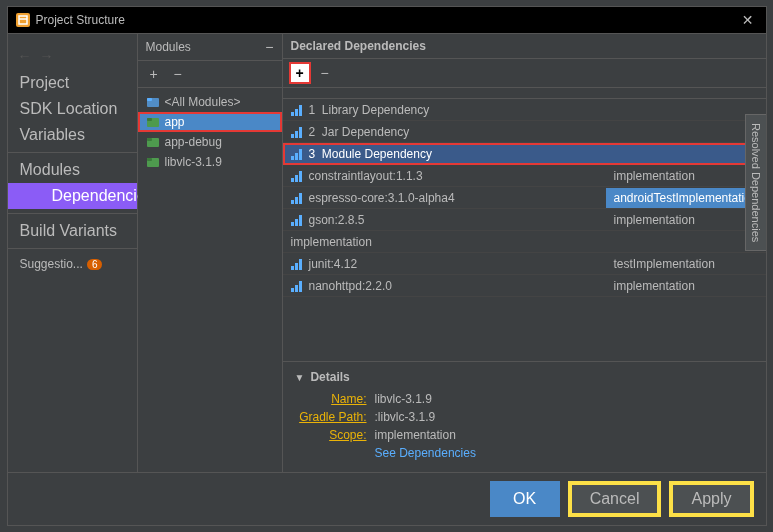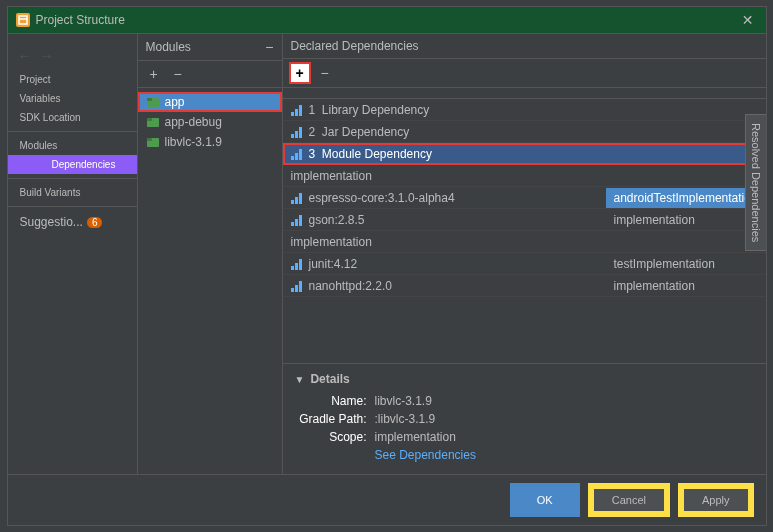--- a/index.html
+++ b/index.html
@@ -16,21 +16,21 @@
     .dialog {
       background: #3c3f41;
       border: 1px solid #555;
       width: 760px;
       height: 520px;
       display: flex;
       flex-direction: column;
       color: #bbb;
     }
     .titlebar {
-      background: #14532d;
+      background: #000000;
       border-bottom: 1px solid #555;
       display: flex;
       align-items: center;
       justify-content: space-between;
       padding: 5px 8px;
       color: #bbb;
     }
     .titlebar-left {
       display: flex;
       align-items: center;
@@ -74,21 +74,21 @@
       color: #bbb;
       font-size: 14px;
       cursor: pointer;
       padding: 0 2px;
     }
     .nav-arrow.disabled { color: #555; }
     .sidebar-item {
       padding: 4px 12px;
       cursor: pointer;
       color: #bbb;
-      font-size: 10px;
+      font-size: 16px;
     }
     .sidebar-item.active {
       background: #8b5cf6;
       color: #fff;
       padding-left: 44px;
     }
     .sidebar-divider {
       border: none;
       border-top: 1px solid #555;
       margin: 4px 0;
@@ -182,20 +182,21 @@
       flex-direction: column;
       background: #3c3f41;
     }
     .deps-header {
       display: flex;
       align-items: flex-start;
       justify-content: space-between;
       padding: 5px 8px;
       border-bottom: 1px solid #555;
       color: #bbb;
+      font-weight: bold;
     }
     .deps-toolbar {
       display: flex;
       align-items: center;
       padding: 3px 6px;
       gap: 4px;
       border-bottom: 1px solid #555;
     }
     .add-btn-highlighted {
       width: 22px;
@@ -286,23 +287,24 @@
       color: #bbb;
       font-size: 10px;
     }
     .details-row {
       display: flex;
       margin-bottom: 4px;
       font-size: 12px;
     }
     .details-label {
       width: 80px;
-      color: #ffffff;
+      color: #eab308;
       text-align: right;
       padding-right: 8px;
+      text-decoration: underline;
     }
     .details-value {
       color: #bbb;
     }
     .details-link {
       color: #5aafff;
       cursor: pointer;
     }
     
     .bottom-bar {
@@ -310,22 +312,22 @@
       align-items: center;
       justify-content: flex-end;
       padding: 8px 12px;
       gap: 8px;
       border-top: 1px solid #555;
       background: #3c3f41;
     }
     .dialog-btn {
       padding: 5px 18px;
       cursor: pointer;
-      font-size: 11px;
-      border: 6px solid #fde047;
+      font-size: 16px;
+      border: 4px solid #fde047;
       background: #4c5052;
       color: #bbb;
       min-width: 70px;
     }
     .dialog-btn.primary {
       background: #4a88c7;
       border-color: #4a88c7;
       color: #fff;
     }
     
@@ -365,24 +367,24 @@
 
     <div class="sidebar">
       <div class="sidebar-nav-arrows">
         <span class="nav-arrow disabled">←</span>
         <span class="nav-arrow disabled">→</span>
       </div>
       <div class="sidebar-item">
         <span>Project</span>
       </div>
       <div class="sidebar-item">
+        <span>SDK Location</span>
+      </div>
+      <div class="sidebar-item">
         <span>Variables</span>
-      </div>
-      <div class="sidebar-item">
-        <span>SDK Location</span>
       </div>
       <hr class="sidebar-divider">
       <div class="sidebar-item">
         <span>Modules</span>
       </div>
       <div class="sidebar-item active">
         <span>Dependencies</span>
       </div>
       <hr class="sidebar-divider">
       <div class="sidebar-item">
@@ -399,20 +401,29 @@
       <div class="panel-header">
         <span class="panel-header-title">Modules</span>
         <span class="panel-header-minus">−</span>
       </div>
       <div class="panel-toolbar">
         <button class="tool-btn">+</button>
         <button class="tool-btn">−</button>
       </div>
       <div class="module-list">
 
+        <div class="module-item">
+          <span class="module-icon">
+            <svg width="14" height="14" viewBox="0 0 14 14">
+              <rect x="1" y="3" width="12" height="9" rx="1" fill="#5aafff" opacity="0.7"></rect>
+              <rect x="1" y="3" width="5" height="3" rx="1" fill="#5aafff"></rect>
+            </svg>
+          </span>
+          <span>&lt;All Modules&gt;</span>
+        </div>
 
         <div class="module-item selected highlighted-module">
           <span class="module-icon">
             <svg width="14" height="14" viewBox="0 0 14 14">
               <rect x="1" y="3" width="12" height="9" rx="1" fill="#4e9a4e"></rect>
               <rect x="1" y="3" width="5" height="3" rx="1" fill="#3a7a3a"></rect>
             </svg>
           </span>
           <span>app</span>
         </div>
@@ -484,20 +495,28 @@
               <span style="height:4px;"></span>
                 <span style="height:7px;"></span>
                 <span style="height:11px;"></span>
             </span>
             <span>3&nbsp;&nbsp;Module Dependency</span>
           </div>
           <div class="dep-scope"></div>
         </div>
 
         <div class="dep-row">
+          <div class="dep-name">
+            <span class="bar-icon">
+              <span style="height:4px;"></span>
+                <span style="height:7px;"></span>
+                <span style="height:11px;"></span>
+            </span>
+            <span>constraintlayout:1.1.3</span>
+          </div>
           <div class="dep-scope">implementation</div>
         </div>
 
         <div class="dep-row">
           <div class="dep-name">
             <span class="bar-icon">
               <span style="height:4px;"></span>
                 <span style="height:7px;"></span>
                 <span style="height:11px;"></span>
             </span>

